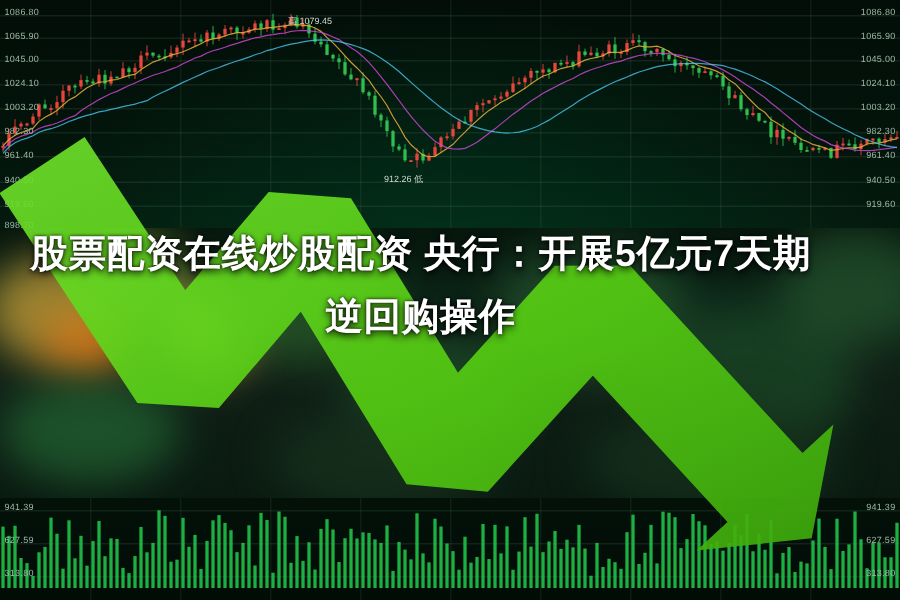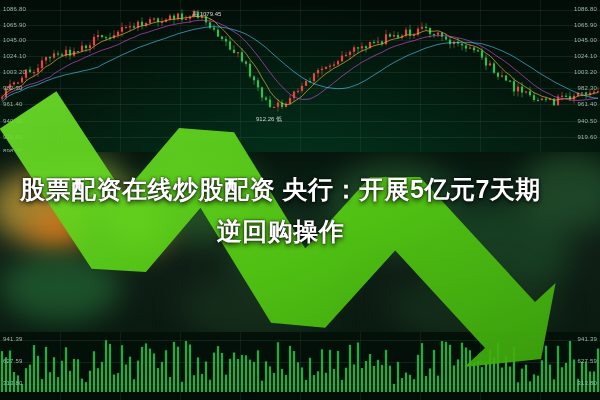--- a/index.html
+++ b/index.html
@@ -91,21 +91,21 @@
   .arrow-svg {
     position: absolute;
     left: 0; top: 0;
     width: 600px; height: 400px;
     pointer-events: none;
   }
 
   
   .headline {
     position: absolute;
-    left: 0; top: 168px;
+    left: 0; top: 148px;
     width: 561px;
     text-align: center;
     color: #ffffff;
     font-size: 25px;
     font-weight: bold;
     line-height: 42px;
     letter-spacing: 0.5px;
     text-shadow: 0 2px 5px rgba(0,0,0,0.85), 0 0 2px rgba(0,0,0,0.9);
     padding: 0 14px;
     box-sizing: border-box;

